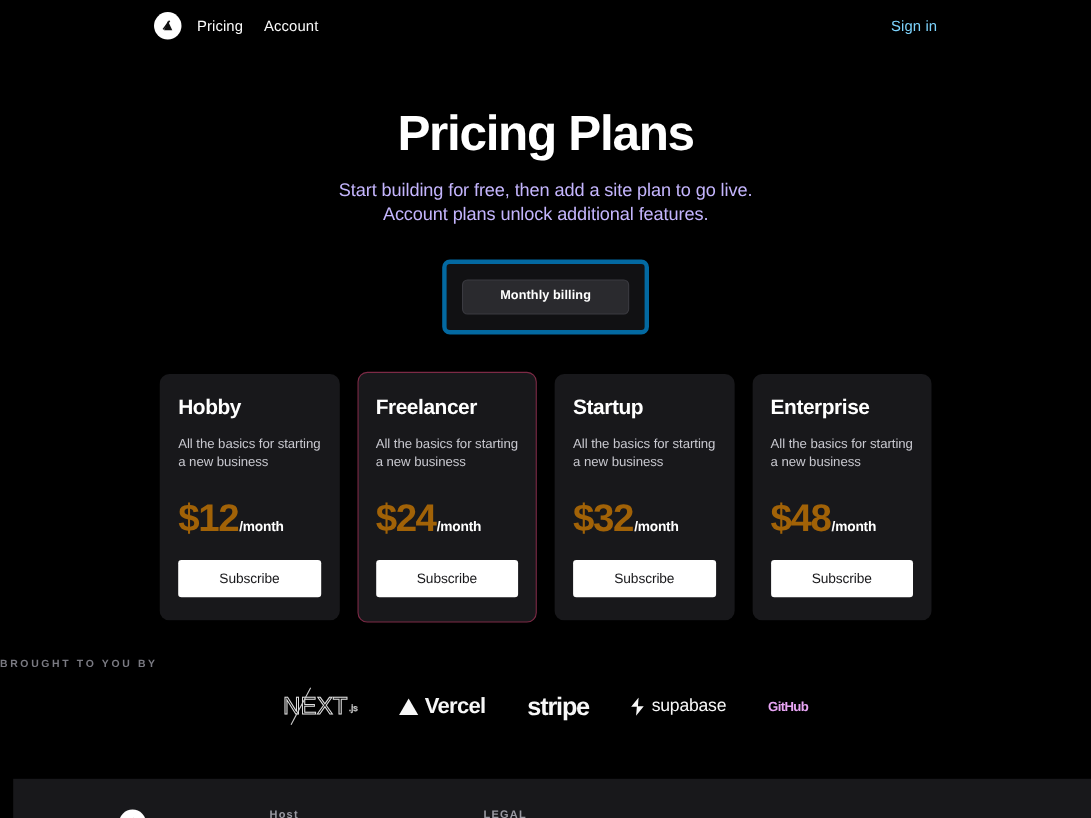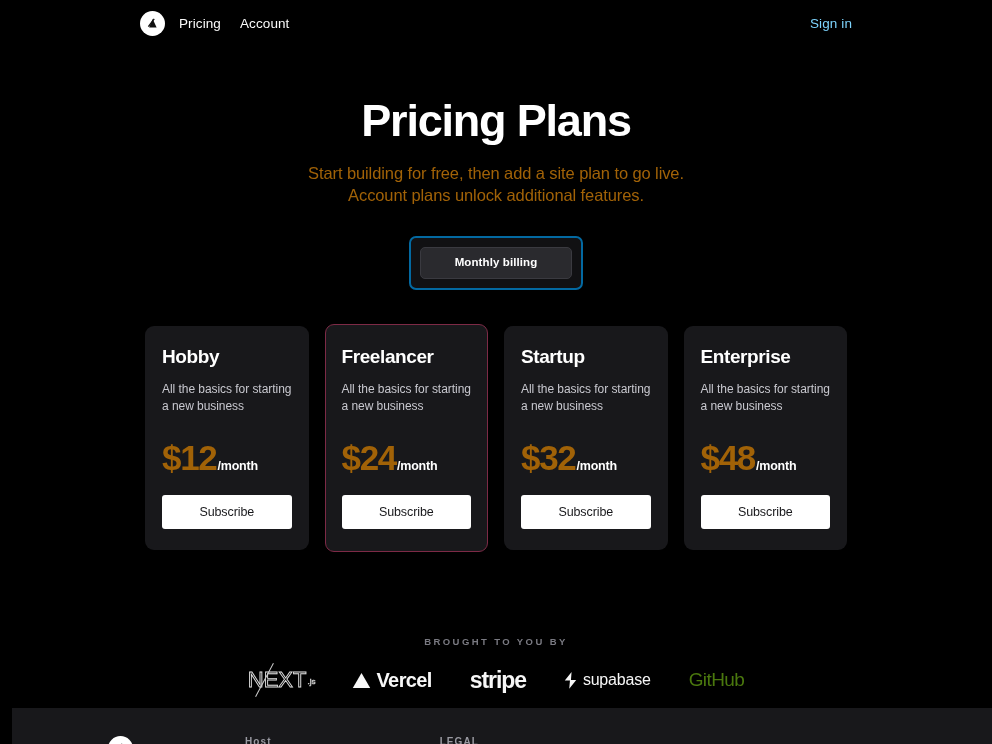--- a/index.html
+++ b/index.html
@@ -61,37 +61,37 @@
     font-weight: 700;
     letter-spacing: -1.2px;
     line-height: 1.08;
     color: #ffffff;
   }
   .hero-sub {
     margin: 16px auto 0;
     width: 410px;
     font-size: 16.5px;
     line-height: 1.38;
-    color: #a16207;
+    color: #c4b5fd;
     font-weight: 400;
     letter-spacing: -0.1px;
   }
 
   
   .toggle-wrap {
     display: flex;
     justify-content: center;
     margin-top: 29px;
   }
   .toggle {
     display: inline-flex;
     background: #111113;
-    border: 2px solid #0369a1;
+    border: 4px solid #0369a1;
     border-radius: 7px;
-    padding: 9px;
+    padding: 14px;
     gap: 5px;
   }
   .toggle-opt {
     font-size: 11.5px;
     line-height: 1;
     padding: 9px 34px;
     border-radius: 5px;
     color: #8d8d95;
     background: transparent;
     border: 1px solid transparent;
@@ -177,22 +177,22 @@
     border-radius: 3px;
     padding: 10px 0;
     font-size: 12.5px;
     font-family: inherit;
     cursor: pointer;
     letter-spacing: -0.1px;
   }
 
   
   .sponsors {
-    margin-top: 84px;
-    text-align: center;
+    margin-top: 32px;
+    text-align: left;
   }
   .sponsors-label {
     font-size: 9.5px;
     letter-spacing: 2.4px;
     color: #7a7a82;
     font-weight: 700;
   }
   .sponsor-row {
     margin-top: 16px;
     display: flex;
@@ -238,21 +238,21 @@
     font-size: 20px; font-weight: 700; letter-spacing: -0.6px; color: #ffffff;
   }
   .logo-stripe {
     font-size: 23px; font-weight: 700; letter-spacing: -1.1px; color: #ffffff;
   }
   .logo-supabase {
     display: flex; align-items: center; gap: 6px;
     font-size: 16px; font-weight: 400; letter-spacing: -0.2px; color: #ffffff;
   }
   .logo-github {
-    font-size: 19px; font-weight: 400; letter-spacing: -0.6px; color: #4d7c0f;
+    font-size: 12px; font-weight: 700; letter-spacing: -0.6px; color: #f0abfc;
   }
 
   
   .footer {
     position: absolute;
     left: 12px; right: 0;
     top: 708px;
     height: 36px;
     background: #18181b;
     padding: 28px 140px 0 96px;

